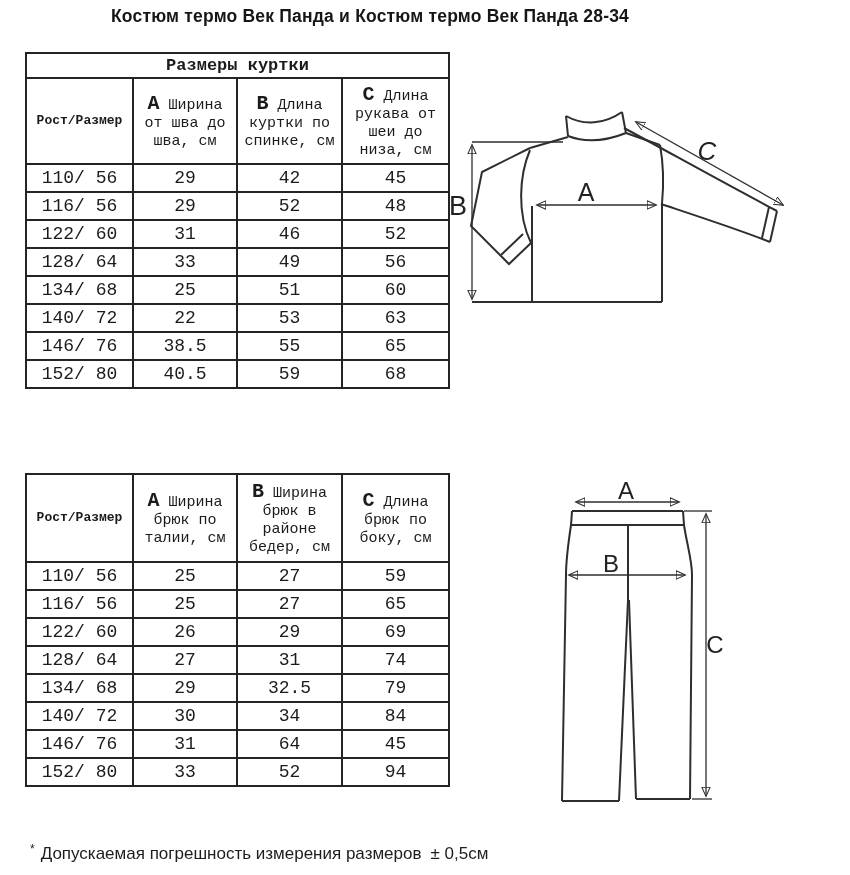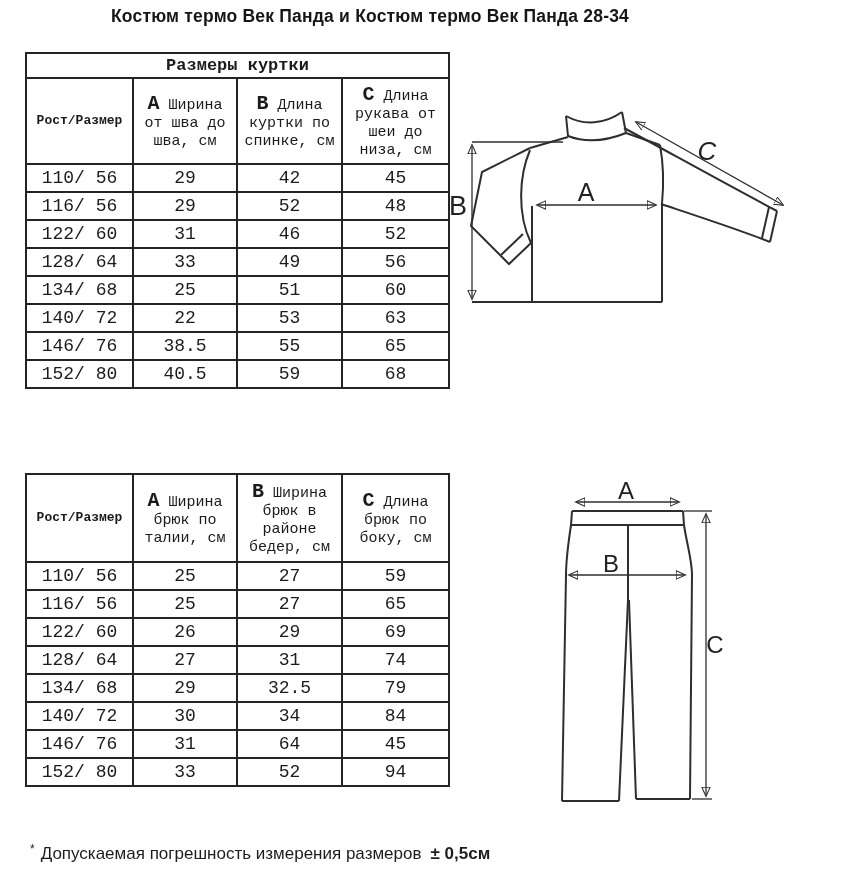--- a/index.html
+++ b/index.html
@@ -23,21 +23,21 @@
     padding:0 3px;overflow:hidden;
   }
   .size-table .table-title{height:23px;font-size:17px;font-weight:bold;}
   .size-table .hdr{height:84px;font-weight:normal;font-size:15px;line-height:1.18;}
   #pants-table .hdr{height:86px;}
   .size-table .hdr .letter{font-weight:bold;font-size:20px;}
   .size-table .hdr.size-hdr{font-size:13px;font-weight:bold;}
   .size-table td{height:26px;font-size:18px;}
   .footnote{position:absolute;left:30px;top:842px;font-size:17px;color:#1d1d1d;}
   .footnote .marker{vertical-align:6px;font-size:12px;margin-right:6px;}
-  .footnote .tol{font-weight:bold;margin-left:9px;}
+  .footnote .tol{font-weight:normal;margin-left:9px;}
   svg.diagram{position:absolute;}
   svg.diagram path,svg.diagram line{fill:none;stroke:#2e2e2e;}
   .garment{stroke-width:2;}
   .thin{stroke-width:1.3;}
   .dim-label{fill:#222;font-family:"Liberation Sans",sans-serif;}
 </style>
 </head>
 <body>
 
 <div class="page">

